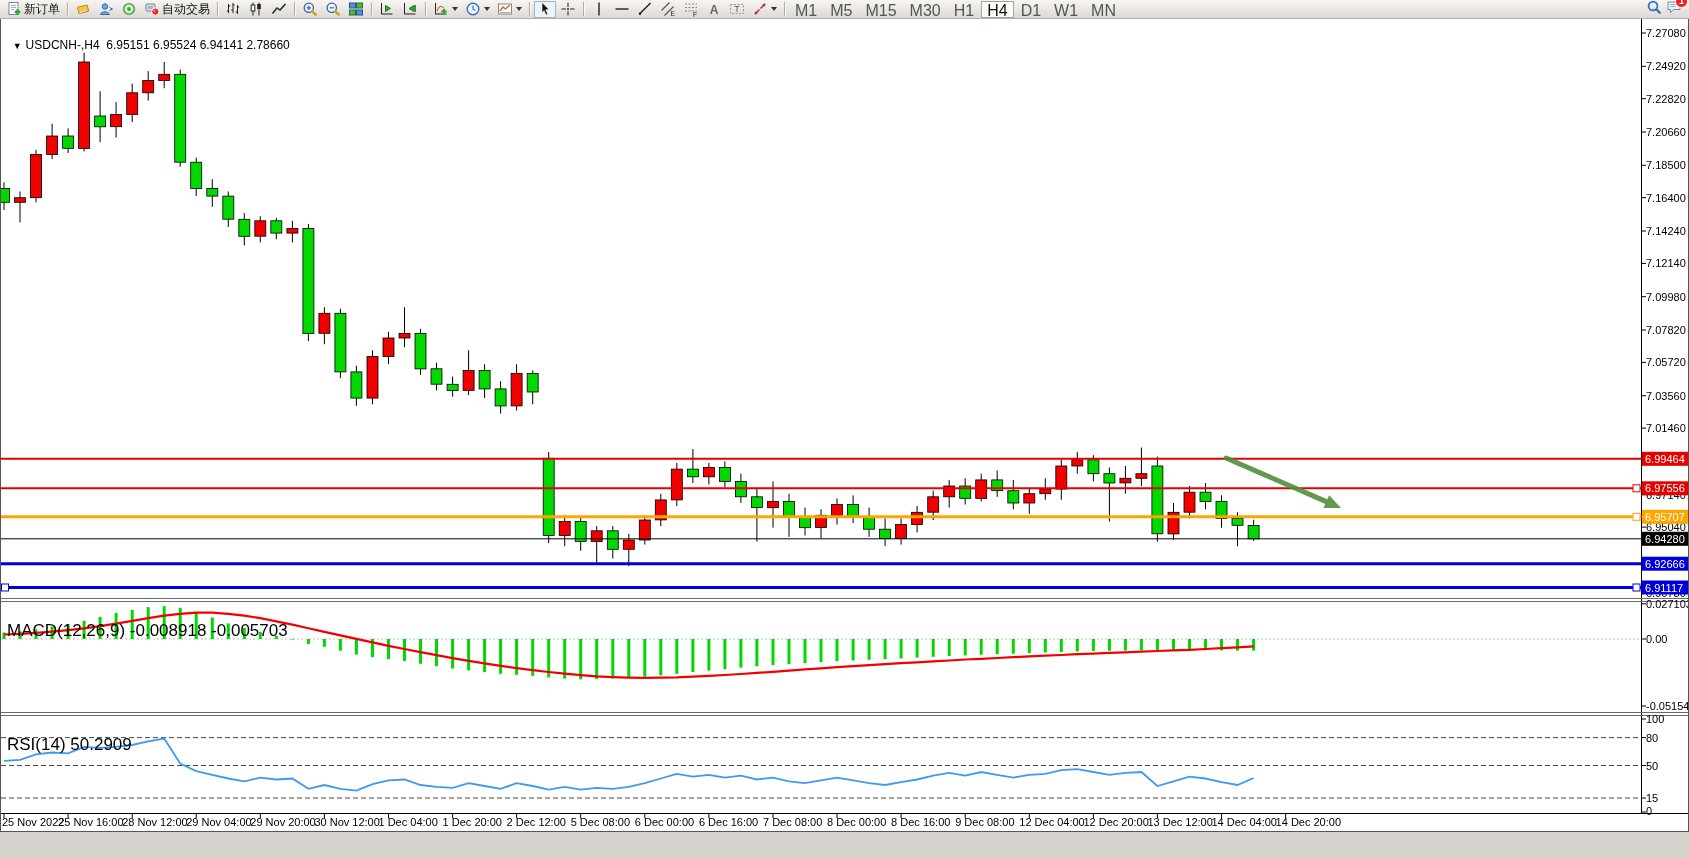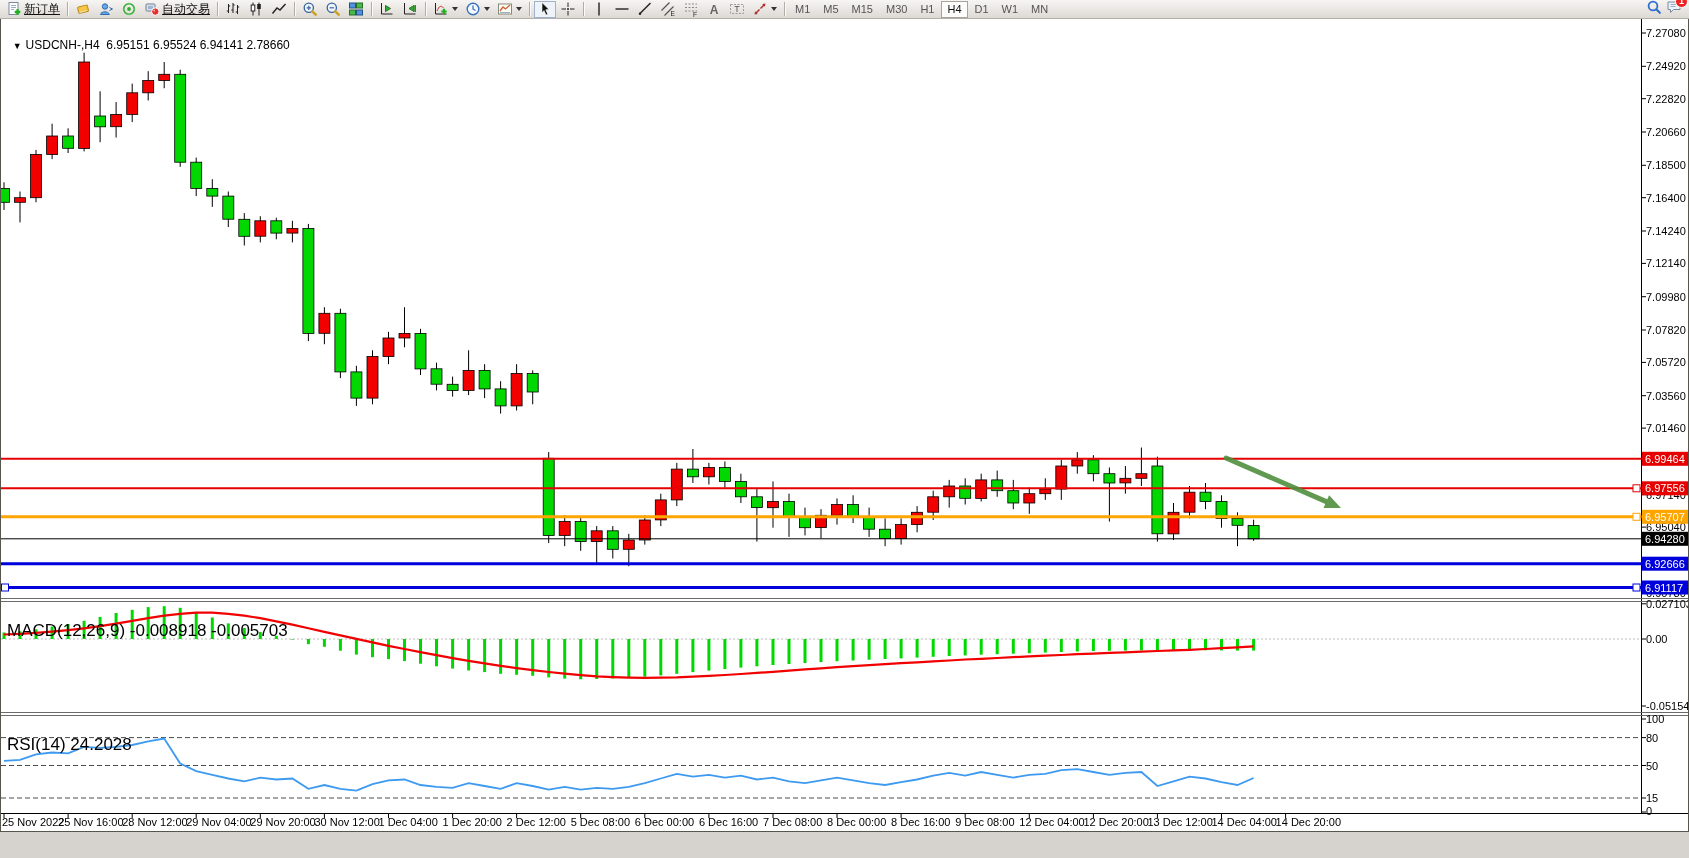--- a/index.html
+++ b/index.html
@@ -4,25 +4,25 @@
 <style>
   html,body{margin:0;padding:0;width:1689px;height:858px;background:#d6d3ce;overflow:hidden;
             font-family:"Liberation Sans",sans-serif;}
   .toolbar{position:absolute;left:0;top:0;width:1689px;height:19px;
            background:linear-gradient(#f7f5f3,#ddd9d4);border-bottom:1px solid #b3afa9;
            display:flex;align-items:center;padding:0 3px;box-sizing:border-box;gap:1px;z-index:5;}
   .tbtn{height:17px;display:flex;align-items:center;gap:2px;padding:0 2px;border:1px solid transparent;
         background:transparent;font-family:inherit;}
   .tbtn.pressed{background:#eef3f9;border:1px solid #9fb4cc;}
   .tbtn svg{display:block;}
-  .tlabel{font-size:12px;color:#111;white-space:nowrap;text-decoration:underline;}
+  .tlabel{font-size:12px;color:#111;white-space:nowrap;}
   .sep{width:1px;height:14px;background:#b0aca6;margin:0 3px;box-shadow:1px 0 0 #fbfaf8;}
   .caret{width:0;height:0;border-left:3px solid transparent;border-right:3px solid transparent;
          border-top:4px solid #333;margin-left:1px;}
-  .tf{font-size:11px;color:#555;height:17px;padding:0 5px;border:1px solid transparent;background:transparent;
+  .tf{font-size:16px;color:#555;height:17px;padding:0 5px;border:1px solid transparent;background:transparent;
       font-family:inherit;}
   .tf.active{background:#fcfcfb;border:1px solid #a6a29c;color:#111;}
   .tb-right{margin-left:auto;display:flex;align-items:center;gap:4px;padding-right:4px;}
   .badge{position:absolute;top:-4px;right:-6px;background:#e22;color:#fff;font-size:9px;font-weight:bold;
          border-radius:7px;min-width:11px;height:11px;line-height:11px;text-align:center;border:1px solid #fff;}
   .chat-wrap{position:relative;}
   #chart-svg{position:absolute;left:0;top:0;z-index:1;}
   .chart-header{position:absolute;left:6px;top:24px;z-index:2;font-size:12px;color:#000;white-space:pre;}
   .chart-header .marker{font-size:9px;margin-right:4px;color:#000;}
   .pane-label{position:absolute;left:7px;z-index:2;font-size:17px;color:#000;white-space:pre;}
@@ -624,13 +624,13 @@
       <line x1="1226" y1="477" x2="1326.3" y2="520.6" stroke="#4f8f3d" stroke-width="5" stroke-linecap="round"></line>
       <polygon points="1341,527 1323.5,527.0 1329.1,514.2" fill="#4f8f3d"></polygon>
     </g>
     <rect x="0.5" y="20.5" width="1688" height="830" fill="none" stroke="#58554f"></rect>
   </svg>
 
 <div class="chart-header">
   <span class="marker">▼</span><span>USDCNH-,H4  6.95151 6.95524 6.94141 2.78660</span>
 </div>
 <div class="pane-label" id="macd-label">MACD(12,26,9) -0.008918 -0.005703</div>
-<div class="pane-label" id="rsi-label">RSI(14) 24.2028</div>
+<div class="pane-label" id="rsi-label">RSI(14) 50.2909</div>
 
 </body></html>

